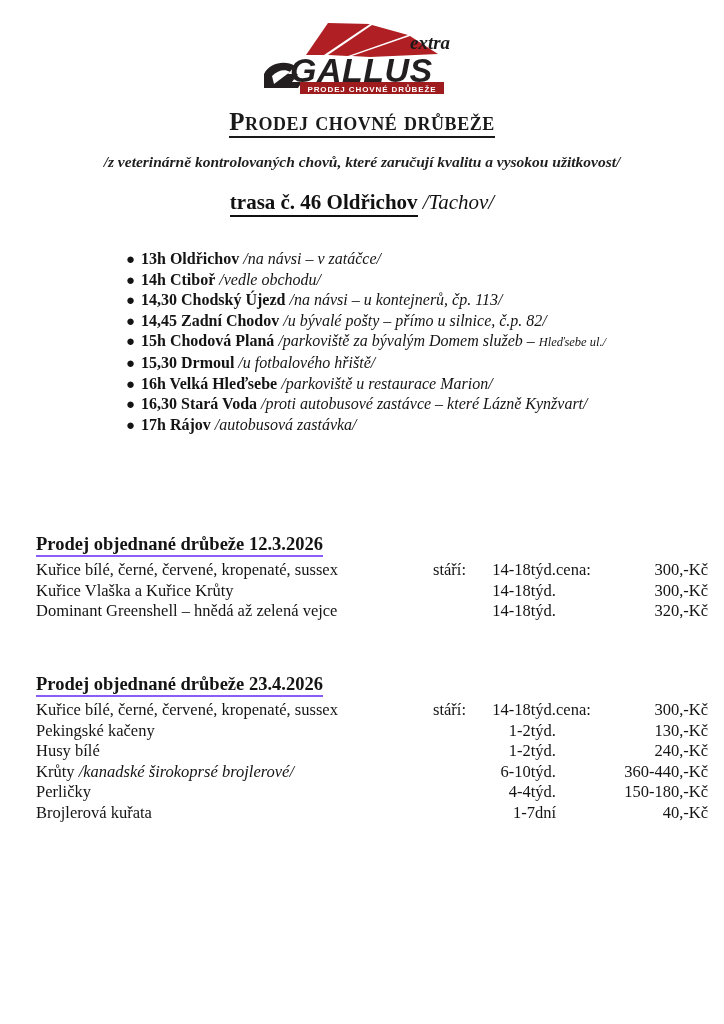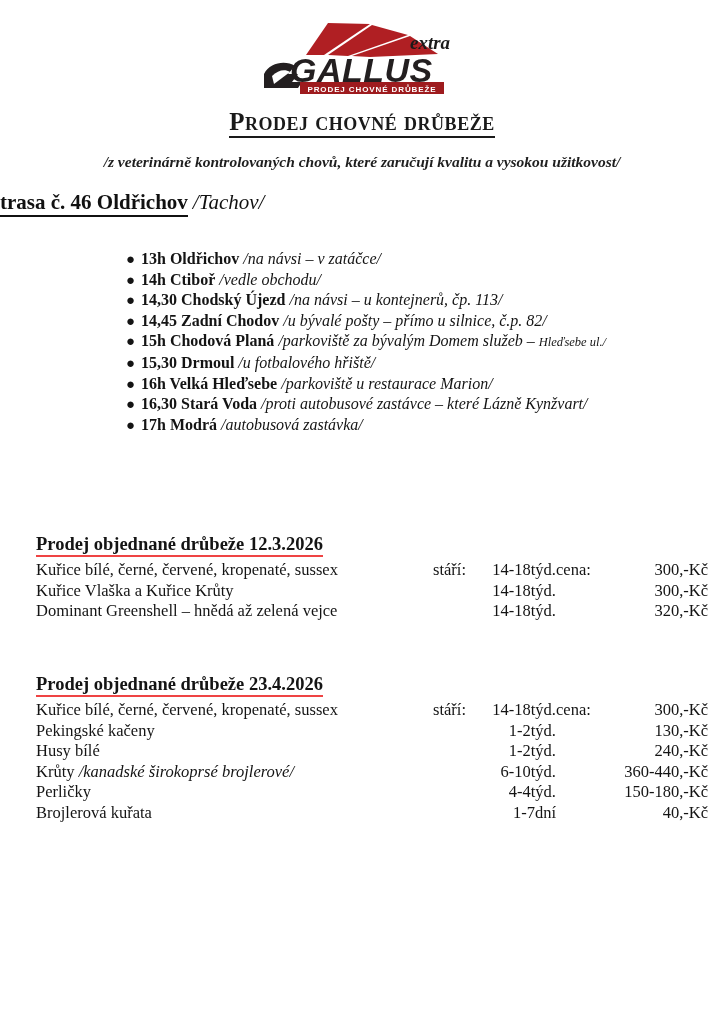--- a/index.html
+++ b/index.html
@@ -62,21 +62,21 @@
     font-style: italic;
     font-weight: bold;
     color: #1f1f1f;
   }
 
   .route-title {
     position: absolute;
     left: 0;
     top: 190px;
     width: 724px;
-    text-align: left;
+    text-align: center;
     font-size: 21px;
     color: #111;
   }
   .route-title .rt-main {
     font-weight: bold;
     border-bottom: 2px solid #111;
     padding-bottom: 1px;
   }
   .route-title .rt-sub {
     font-style: italic;
@@ -120,21 +120,21 @@
 
   
   .price-section { position: absolute; left: 36px; width: 672px; }
   .price-section.s1 { top: 534px; }
   .price-section.s2 { top: 674px; }
 
   .section-heading {
     font-size: 18.5px;
     font-weight: bold;
     display: inline-block;
-    border-bottom: 2px solid #ef4444;
+    border-bottom: 2px solid #8b5cf6;
     padding-bottom: 0px;
     margin-bottom: 3px;
     white-space: nowrap;
   }
 
   table.price-table {
     border-collapse: collapse;
     width: 672px;
     table-layout: fixed;
   }
@@ -193,21 +193,21 @@
 
   <ul class="stops" id="stops-list">
       <li class="stop-item"><span class="bullet">●</span><span class="stop-when">13h Oldřichov</span> <span class="stop-where">/na návsi – v zatáčce/</span></li>
       <li class="stop-item"><span class="bullet">●</span><span class="stop-when">14h Ctiboř</span> <span class="stop-where">/vedle obchodu/</span></li>
       <li class="stop-item"><span class="bullet">●</span><span class="stop-when">14,30 Chodský Újezd</span> <span class="stop-where">/na návsi – u kontejnerů, čp. 113/</span></li>
       <li class="stop-item"><span class="bullet">●</span><span class="stop-when">14,45 Zadní Chodov</span> <span class="stop-where">/u bývalé pošty – přímo u silnice, č.p. 82/</span></li>
       <li class="stop-item"><span class="bullet">●</span><span class="stop-when">15h Chodová Planá</span> <span class="stop-where">/parkoviště za bývalým Domem služeb – </span><span class="stop-where small">Hleďsebe ul./</span></li>
       <li class="stop-item"><span class="bullet">●</span><span class="stop-when">15,30 Drmoul</span> <span class="stop-where">/u fotbalového hřiště/</span></li>
       <li class="stop-item"><span class="bullet">●</span><span class="stop-when">16h Velká Hleďsebe</span> <span class="stop-where">/parkoviště u restaurace Marion/</span></li>
       <li class="stop-item"><span class="bullet">●</span><span class="stop-when">16,30 Stará Voda</span> <span class="stop-where">/proti autobusové zastávce – které Lázně Kynžvart/</span></li>
-      <li class="stop-item"><span class="bullet">●</span><span class="stop-when">17h Modrá</span> <span class="stop-where">/autobusová zastávka/</span></li>
+      <li class="stop-item"><span class="bullet">●</span><span class="stop-when">17h Rájov</span> <span class="stop-where">/autobusová zastávka/</span></li>
     </ul>
 
   <div class="price-section s1">
     <div class="section-heading">Prodej objednané drůbeže 12.3.2026</div>
     <table class="price-table">
         <tbody id="table-0">
           <tr>
             <td class="c-name"><span>Kuřice bílé, černé, červené, kropenaté, sussex</span></td>
             <td class="c-agelbl">stáří:</td>
             <td class="c-age">14-18týd.</td>

